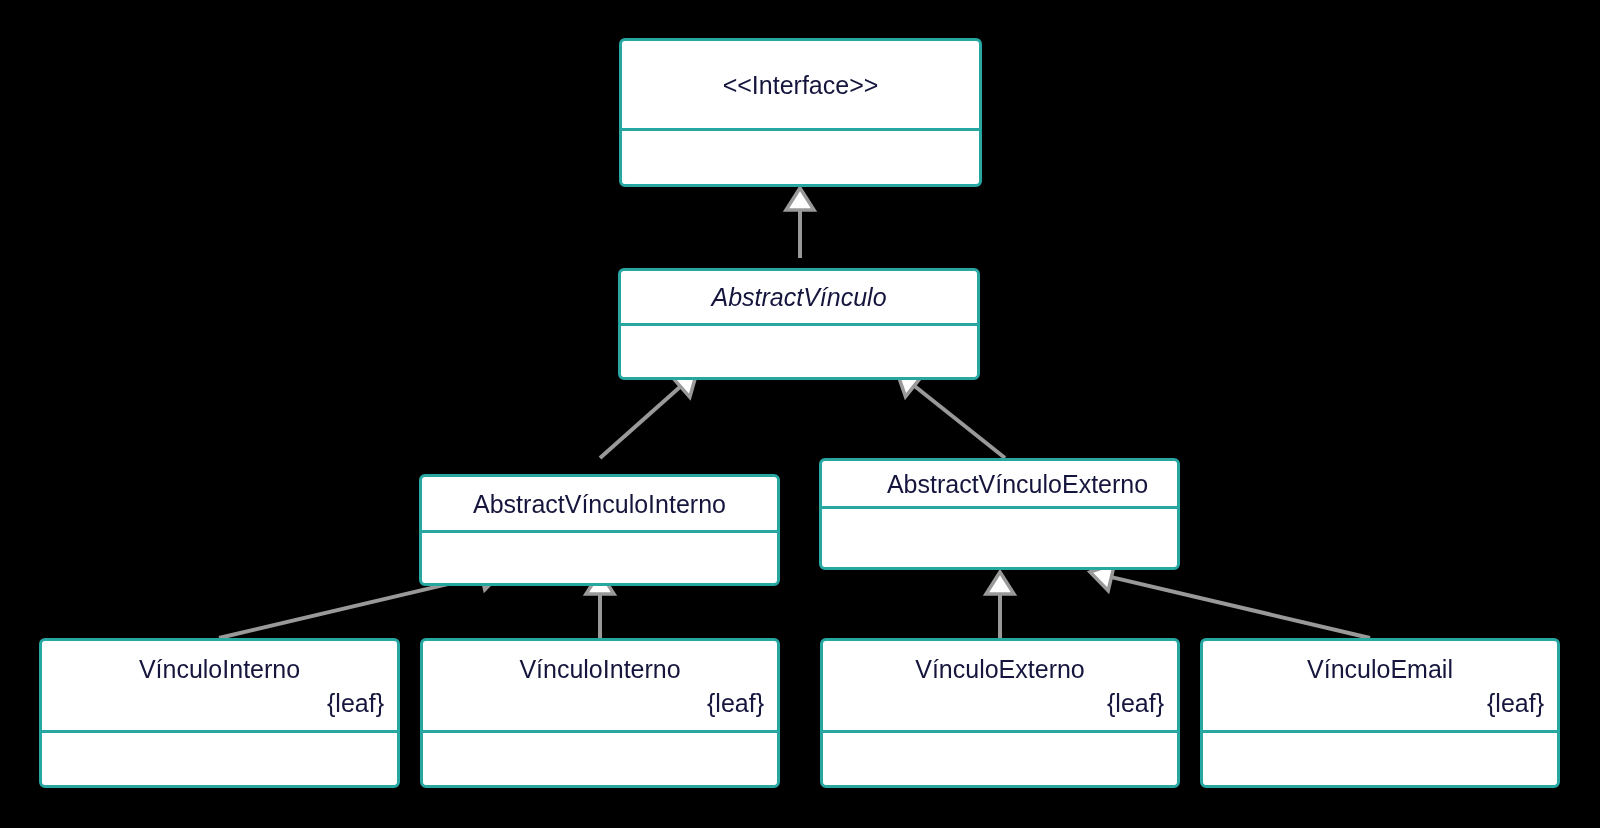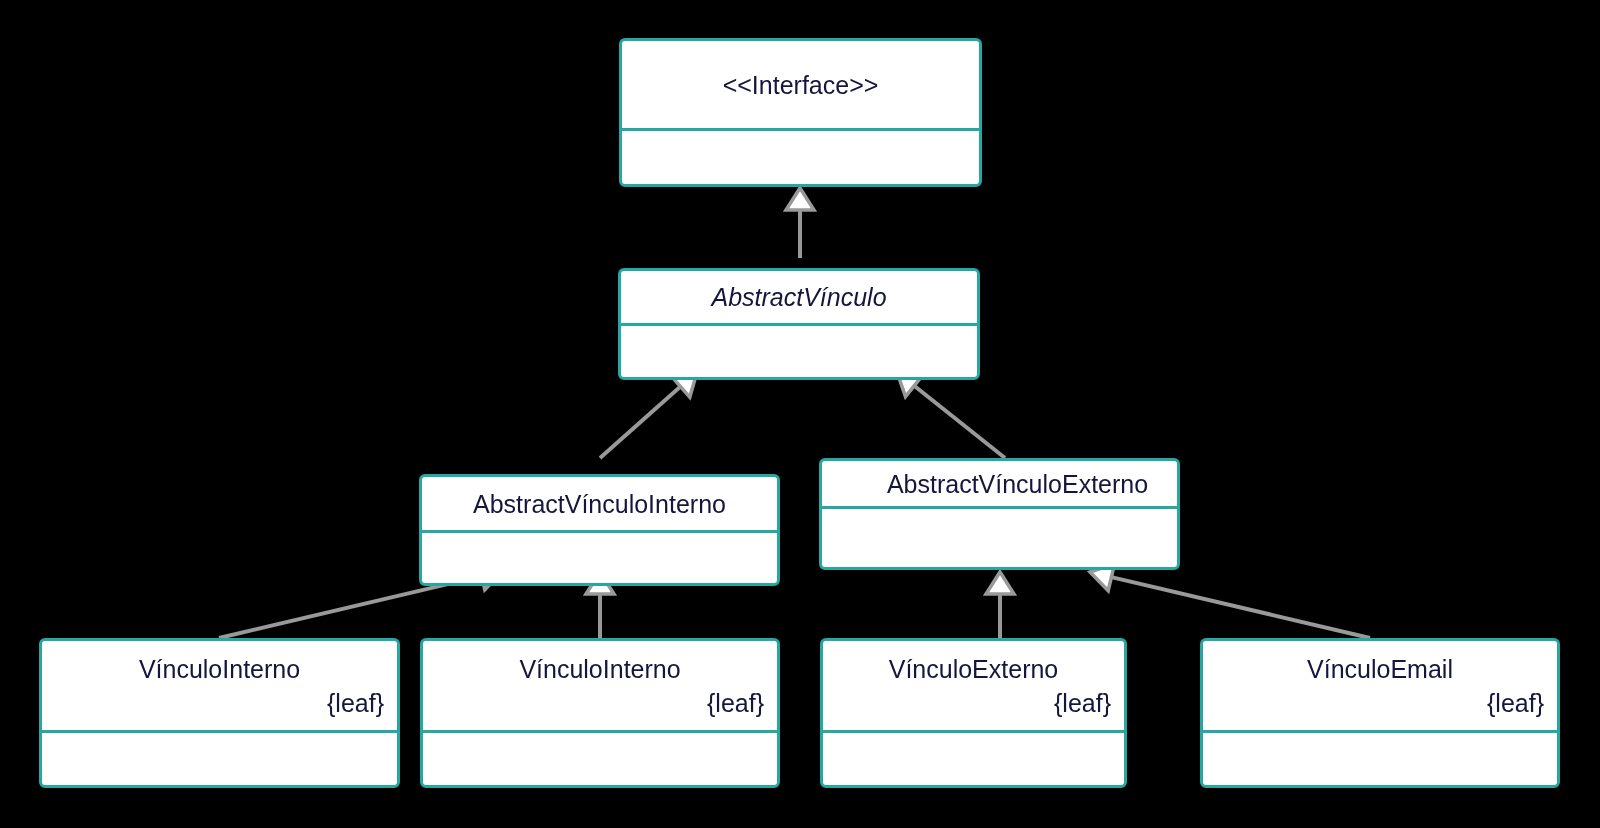--- a/index.html
+++ b/index.html
@@ -125,21 +125,21 @@
   </div>
 
   <div class="uml-class" style="left:420px;top:638px;width:360px;height:150px;">
     <div class="compartment title" style="height:89px;">
       <span class="cline">VínculoInterno</span>
       <span class="cline modifier">{leaf}</span>
     </div>
     <div class="compartment body"></div>
   </div>
 
-  <div class="uml-class" style="left:820px;top:638px;width:307px;height:150px;">
+  <div class="uml-class" style="left:820px;top:638px;width:360px;height:150px;">
     <div class="compartment title" style="height:89px;">
       <span class="cline">VínculoExterno</span>
       <span class="cline modifier">{leaf}</span>
     </div>
     <div class="compartment body"></div>
   </div>
 
   <div class="uml-class" style="left:1200px;top:638px;width:360px;height:150px;">
     <div class="compartment title" style="height:89px;">
       <span class="cline">VínculoEmail</span>

